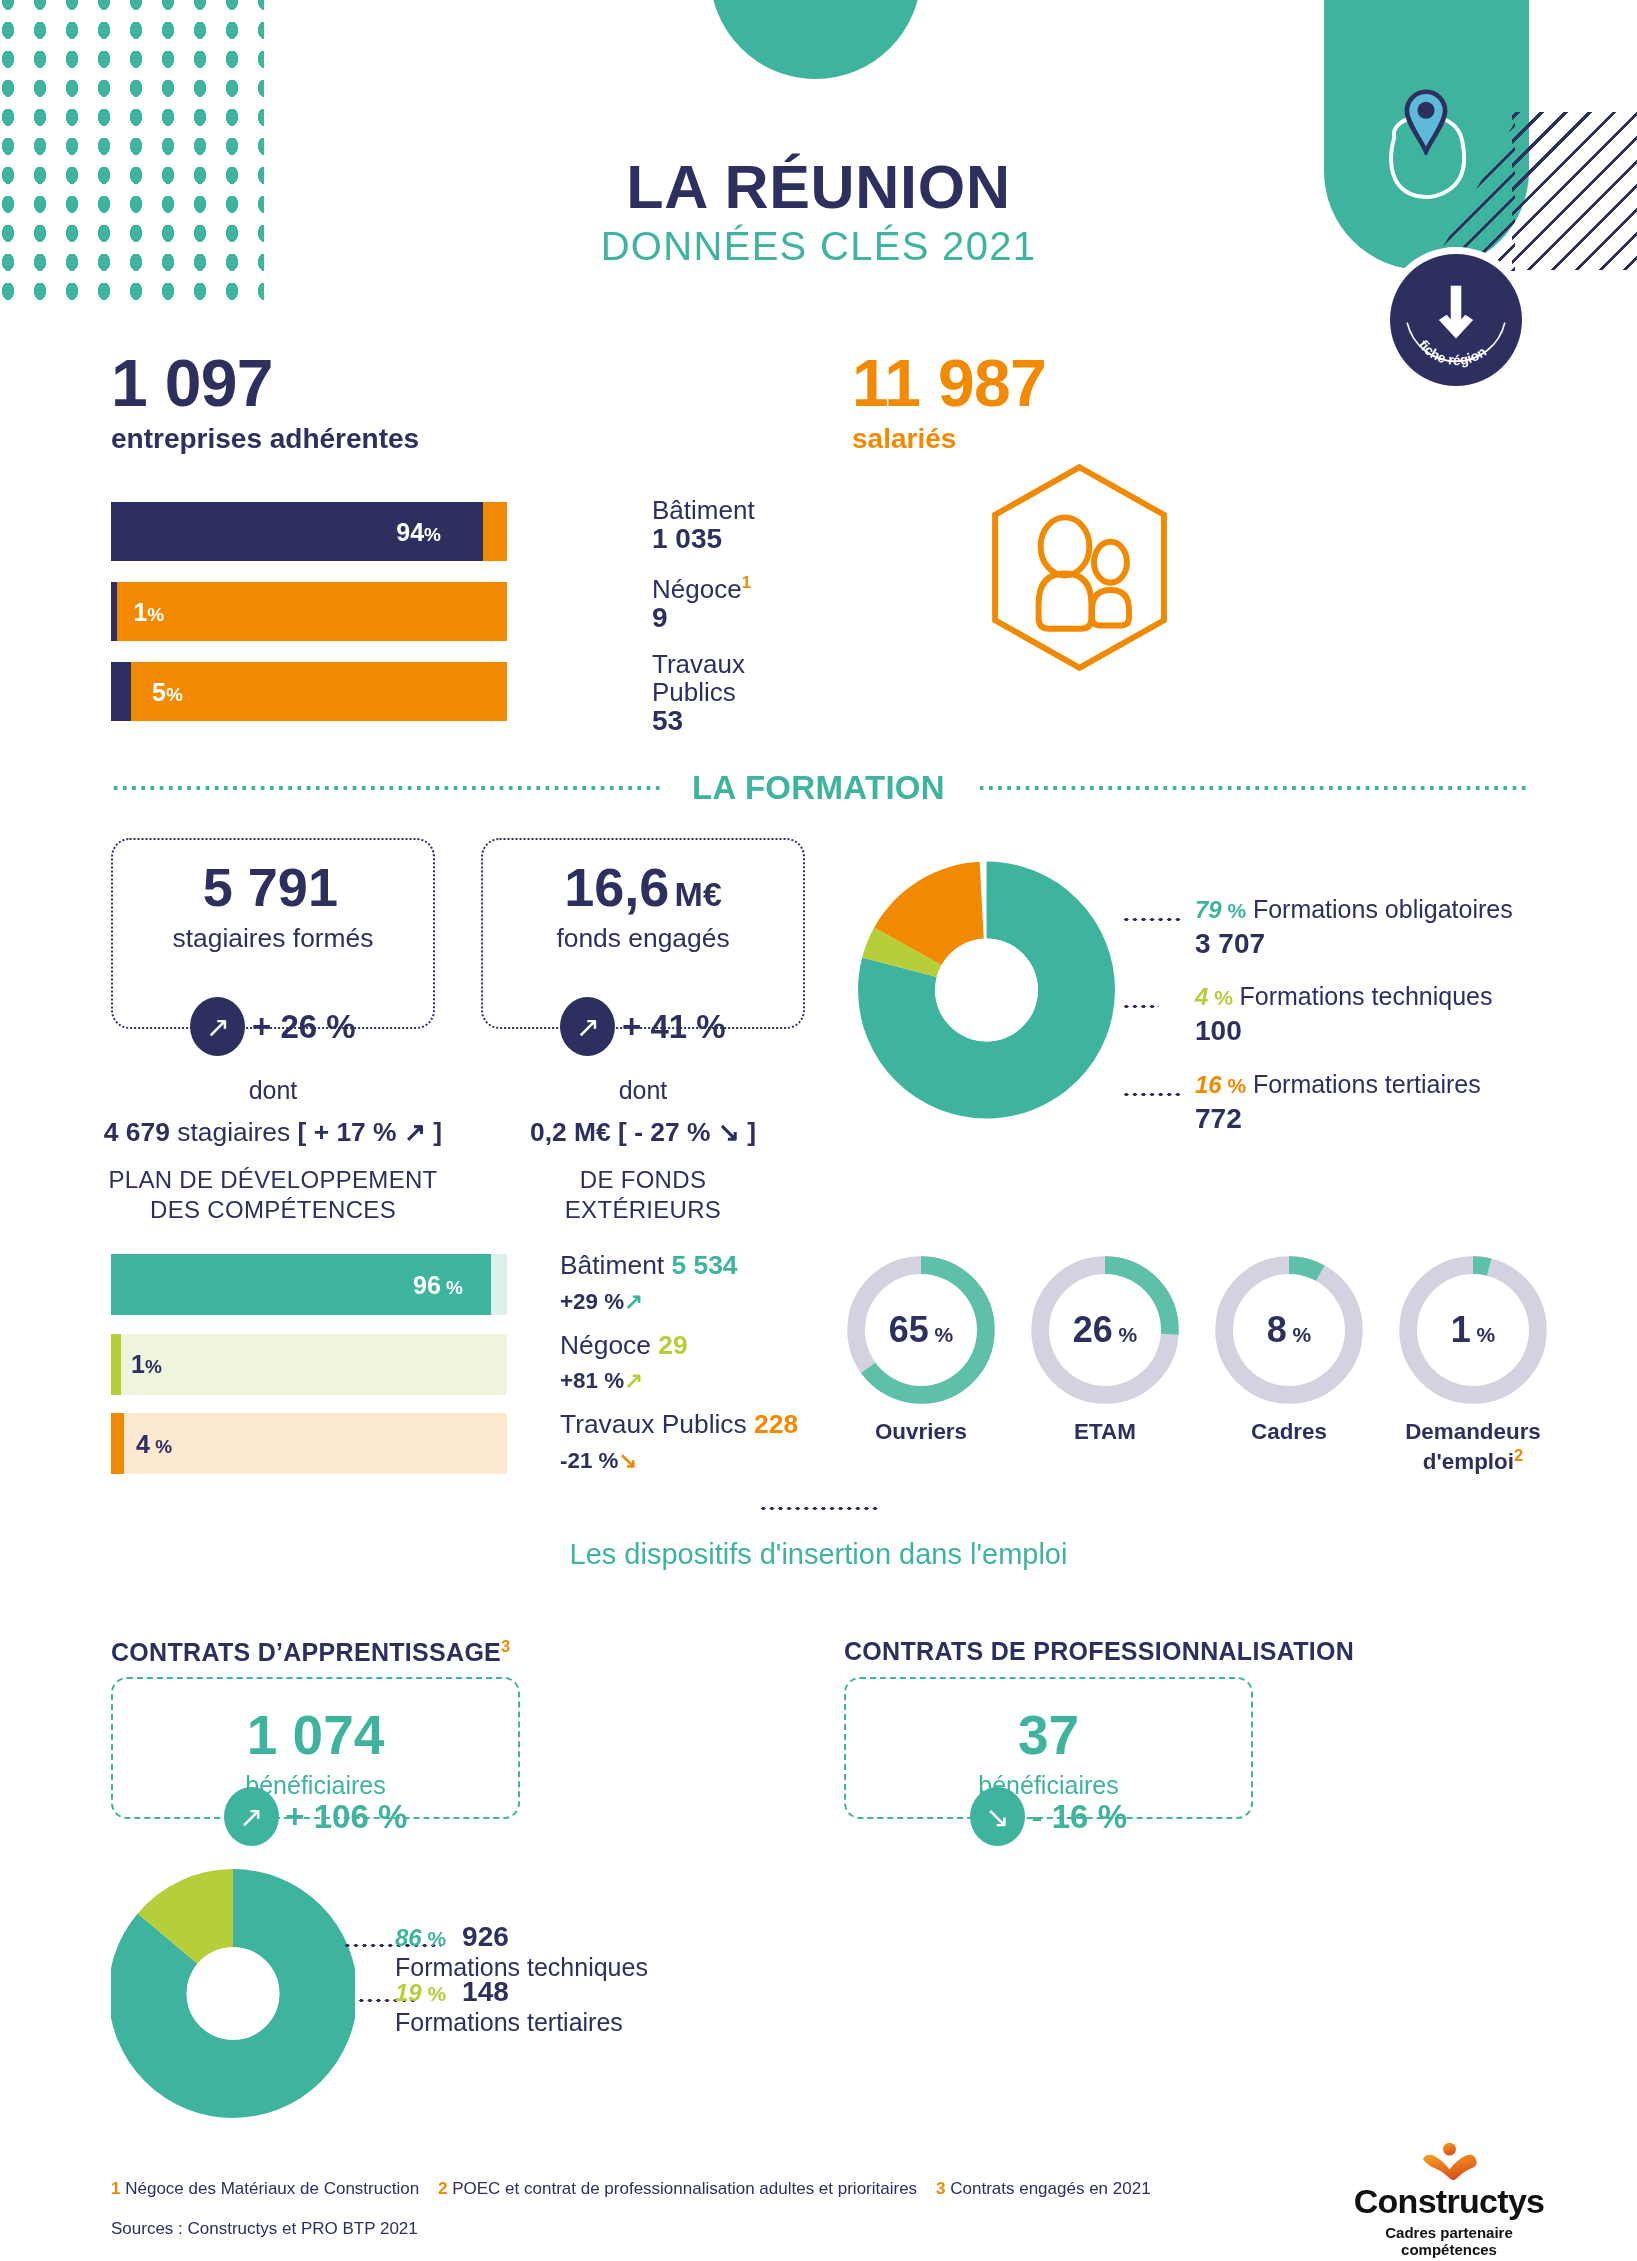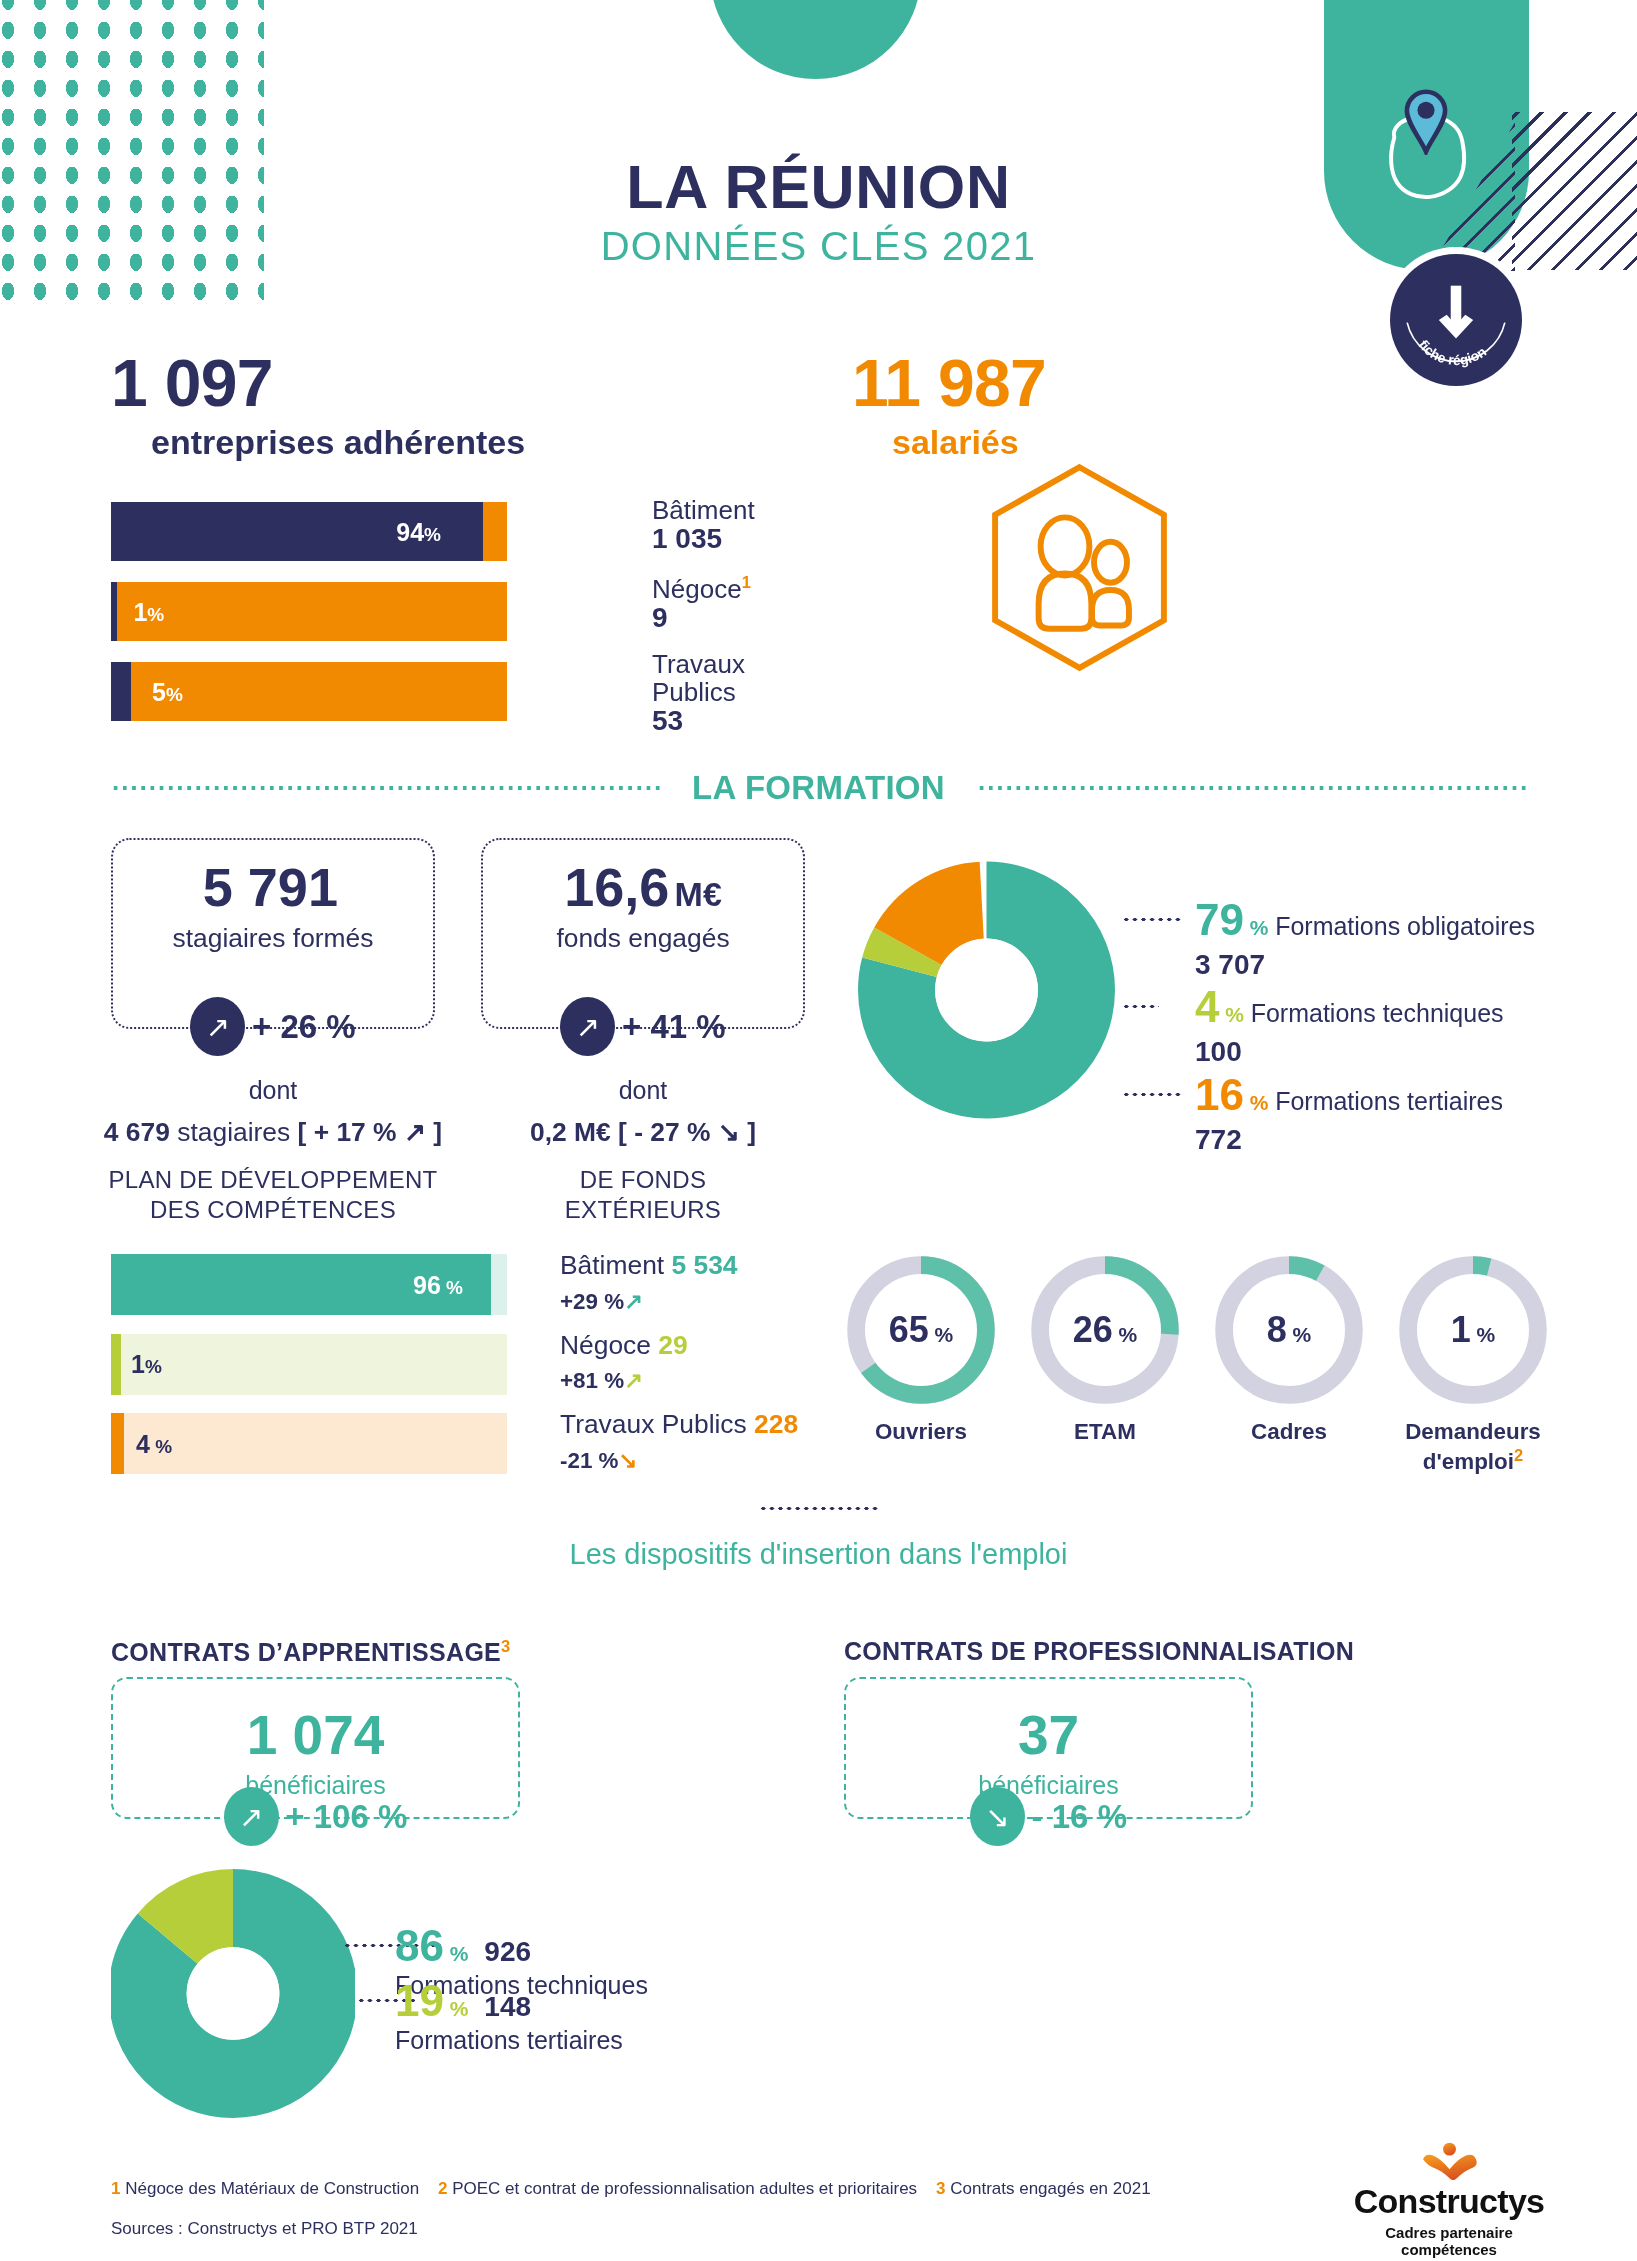--- a/index.html
+++ b/index.html
@@ -56,21 +56,21 @@
     font-size:61px; font-weight:700; letter-spacing:0.7px; color:#2D2F5F;
     font-family:"Liberation Sans", sans-serif;
   }
   #sub-title {
     position:absolute; left:0; right:0; top:224px; text-align:center;
     font-size:40px; font-weight:400; letter-spacing:1.3px; color:#3EB39D;
   }
 
   
   .bignum { font-size:66px; font-weight:700; line-height:1; letter-spacing:-0.7px; }
-  .biglabel { font-size:34px; font-weight:700; margin-top:6.6px;margin-left:40px; }
+  .biglabel { font-size:28px; font-weight:700; margin-top:6.6px; }
 
   #ent-block { position:absolute; left:111px; top:350px; }
   #sal-block { position:absolute; left:852px; top:350px; }
 
   
   #bars-ent { position:absolute; left:111px; top:502px; width:396px; }
   .bar-row { position:relative; height:59px; margin-bottom:21px; }
   .bar-track { position:absolute; inset:0; background:#F18A00; }
   .bar-fill  { position:absolute; left:0; top:0; bottom:0; background:#2D2F5F; }
   .bar-pct {
@@ -114,21 +114,21 @@
 
   .dont-block { position:absolute; text-align:center; width:370px; }
   .dont-block .dont { font-size:25px; font-weight:400; }
   .dont-block .line2 { font-size:26.4px; font-weight:700; margin-top:10.6px; }
   .dont-block .line2 .light { font-weight:400; }
   .dont-block .cap { font-size:24px; font-weight:400; margin-top:17px; line-height:1.25; letter-spacing:0.3px;}
 
   
   #donut1 { position:absolute; left:858px; top:858px; width:257px; height:264px; }
   .donut-leg { position:absolute; font-size:24px; }
-  .donut-leg .pct { font-size:44px; font-weight:700; }
+  .donut-leg .pct { font-size:24px; font-weight:700;font-style:italic; }
   .donut-leg .pctsign { font-size:21px; font-weight:700; }
   .donut-leg .nm { font-size:25px; font-weight:400; color:#2D2F5F; }
   .donut-leg .num { font-size:28px; font-weight:700; color:#2D2F5F; display:block; margin-top:4px;}
   .leader {
     position:absolute; height:3.3px;
     background-image: radial-gradient(circle, #2D2F5F 45%, rgba(0,0,0,0) 46%);
     background-size:8.6px 3.3px; background-repeat:repeat-x;
   }
 
   

